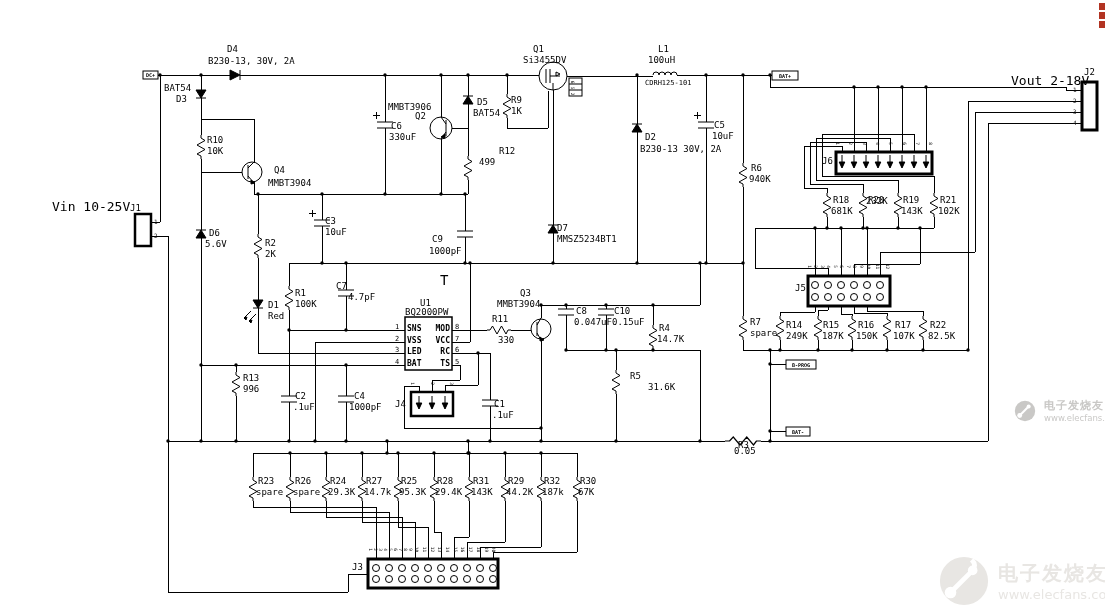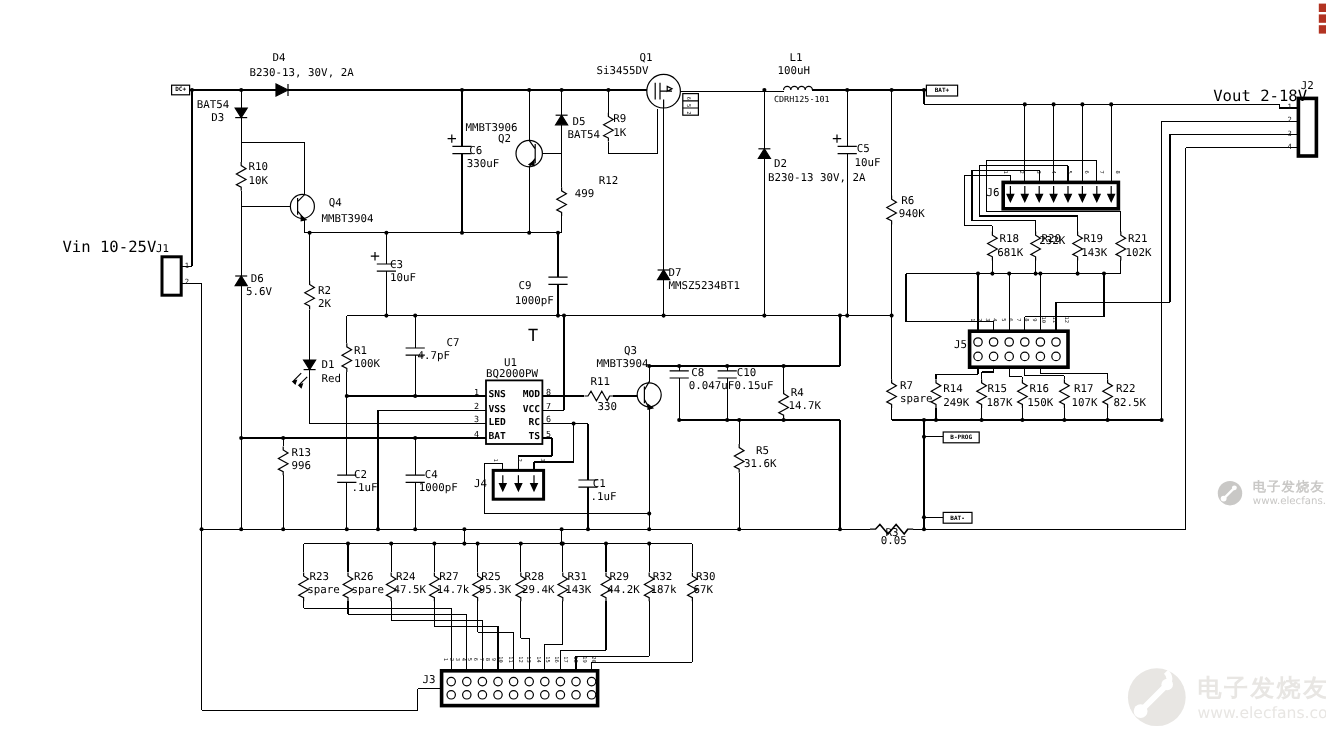--- a/index.html
+++ b/index.html
@@ -374,39 +374,39 @@
 <span class="lbl" style="left:268px;top:178px">MMBT3904</span>
 <span class="lbl" style="left:388px;top:102px">MMBT3906</span>
 <span class="lbl" style="left:415px;top:111px">Q2</span>
 <span class="lbl" style="left:391px;top:121px">C6</span>
 <span class="lbl" style="left:389px;top:132px">330uF</span>
 <span class="lbl" style="left:477px;top:97px">D5</span>
 <span class="lbl" style="left:473px;top:108px">BAT54</span>
 <span class="lbl" style="left:511px;top:95px">R9</span>
 <span class="lbl" style="left:511px;top:106px">1K</span>
 <span class="lbl" style="left:533px;top:44px">Q1</span>
-<span class="lbl" style="left:497px;top:55px">Si3455DV</span>
+<span class="lbl" style="left:523px;top:55px">Si3455DV</span>
 <span class="lbl" style="left:499px;top:146px">R12</span>
 <span class="lbl" style="left:479px;top:157px">499</span>
 <span class="lbl" style="left:658px;top:44px">L1</span>
 <span class="lbl" style="left:648px;top:55px">100uH</span>
 <span class="lbl tiny" style="left:645px;top:79px">CDRH125-101</span>
 <span class="lbl" style="left:645px;top:132px">D2</span>
 <span class="lbl" style="left:640px;top:144px">B230-13 30V, 2A</span>
 <span class="lbl" style="left:714px;top:120px">C5</span>
 <span class="lbl" style="left:712px;top:131px">10uF</span>
 <span class="lbl" style="left:751px;top:163px">R6</span>
 <span class="lbl" style="left:749px;top:174px">940K</span>
 <span class="lbl" style="left:209px;top:228px">D6</span>
 <span class="lbl" style="left:205px;top:239px">5.6V</span>
 <span class="lbl" style="left:265px;top:238px">R2</span>
 <span class="lbl" style="left:265px;top:249px">2K</span>
 <span class="lbl" style="left:325px;top:216px">C3</span>
 <span class="lbl" style="left:325px;top:227px">10uF</span>
-<span class="lbl" style="left:372px;top:281px">C7</span>
+<span class="lbl" style="left:336px;top:281px">C7</span>
 <span class="lbl" style="left:348px;top:292px">4.7pF</span>
 <span class="lbl" style="left:268px;top:300px">D1</span>
 <span class="lbl" style="left:268px;top:311px">Red</span>
 <span class="lbl" style="left:295px;top:288px">R1</span>
 <span class="lbl" style="left:295px;top:299px">100K</span>
 <span class="lbl" style="left:432px;top:234px">C9</span>
 <span class="lbl" style="left:429px;top:246px">1000pF</span>
 <span class="lbl" style="left:557px;top:223px">D7</span>
 <span class="lbl" style="left:557px;top:234px">MMSZ5234BT1</span>
 <span class="lbl" style="left:420px;top:298px">U1</span>
@@ -415,21 +415,21 @@
 <span class="lbl" style="left:498px;top:335px">330</span>
 <span class="lbl" style="left:520px;top:288px">Q3</span>
 <span class="lbl" style="left:497px;top:299px">MMBT3904</span>
 <span class="lbl" style="left:576px;top:306px">C8</span>
 <span class="lbl" style="left:574px;top:317px">0.047uF</span>
 <span class="lbl" style="left:614px;top:306px">C10</span>
 <span class="lbl" style="left:612px;top:317px">0.15uF</span>
 <span class="lbl" style="left:659px;top:323px">R4</span>
 <span class="lbl" style="left:657px;top:334px">14.7K</span>
 <span class="lbl" style="left:630px;top:371px">R5</span>
-<span class="lbl" style="left:620px;top:382px">31.6K</span>
+<span class="lbl" style="left:648px;top:382px">31.6K</span>
 <span class="lbl" style="left:243px;top:373px">R13</span>
 <span class="lbl" style="left:243px;top:384px">996</span>
 <span class="lbl" style="left:295px;top:391px">C2</span>
 <span class="lbl" style="left:293px;top:402px">.1uF</span>
 <span class="lbl" style="left:354px;top:391px">C4</span>
 <span class="lbl" style="left:349px;top:402px">1000pF</span>
 <span class="lbl" style="left:494px;top:399px">C1</span>
 <span class="lbl" style="left:492px;top:410px">.1uF</span>
 <span class="lbl" style="left:738px;top:440px">R3</span>
 <span class="lbl" style="left:734px;top:446px">0.05</span>
@@ -451,21 +451,21 @@
 <span class="lbl" style="left:856px;top:331px">150K</span>
 <span class="lbl" style="left:895px;top:320px">R17</span>
 <span class="lbl" style="left:893px;top:331px">107K</span>
 <span class="lbl" style="left:930px;top:320px">R22</span>
 <span class="lbl" style="left:928px;top:331px">82.5K</span>
 <span class="lbl" style="left:258px;top:476px">R23</span>
 <span class="lbl" style="left:256px;top:487px">spare</span>
 <span class="lbl" style="left:295px;top:476px">R26</span>
 <span class="lbl" style="left:293px;top:487px">spare</span>
 <span class="lbl" style="left:330px;top:476px">R24</span>
-<span class="lbl" style="left:328px;top:487px">47.5K</span>
+<span class="lbl" style="left:328px;top:487px">29.3K</span>
 <span class="lbl" style="left:366px;top:476px">R27</span>
 <span class="lbl" style="left:364px;top:487px">14.7k</span>
 <span class="lbl" style="left:401px;top:476px">R25</span>
 <span class="lbl" style="left:399px;top:487px">95.3K</span>
 <span class="lbl" style="left:437px;top:476px">R28</span>
 <span class="lbl" style="left:435px;top:487px">29.4K</span>
 <span class="lbl" style="left:473px;top:476px">R31</span>
 <span class="lbl" style="left:471px;top:487px">143K</span>
 <span class="lbl" style="left:508px;top:476px">R29</span>
 <span class="lbl" style="left:506px;top:487px">44.2K</span>

